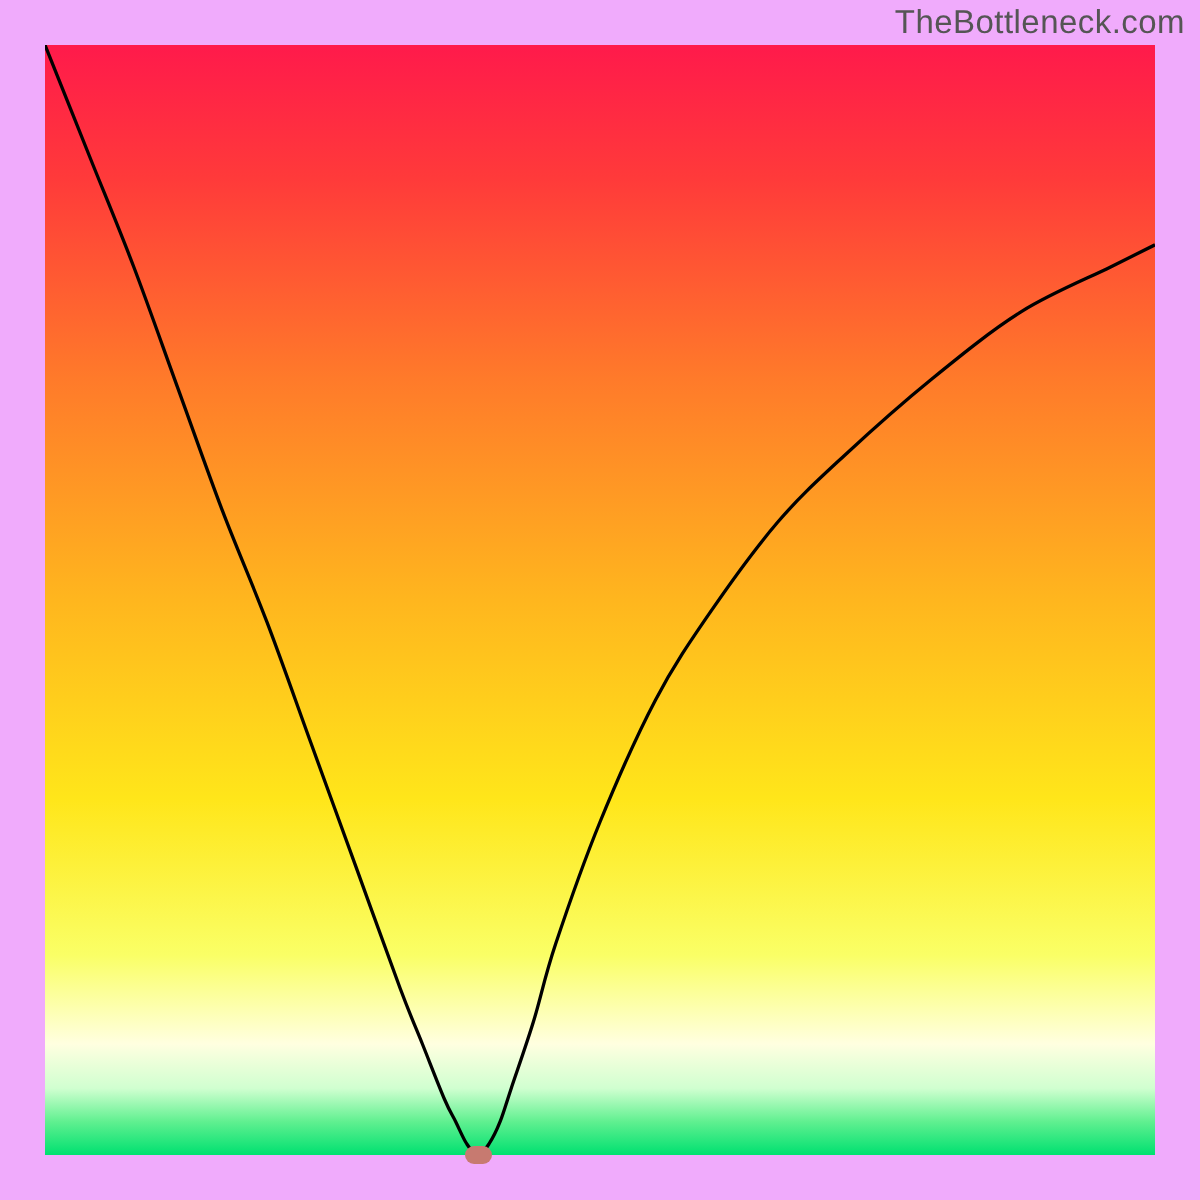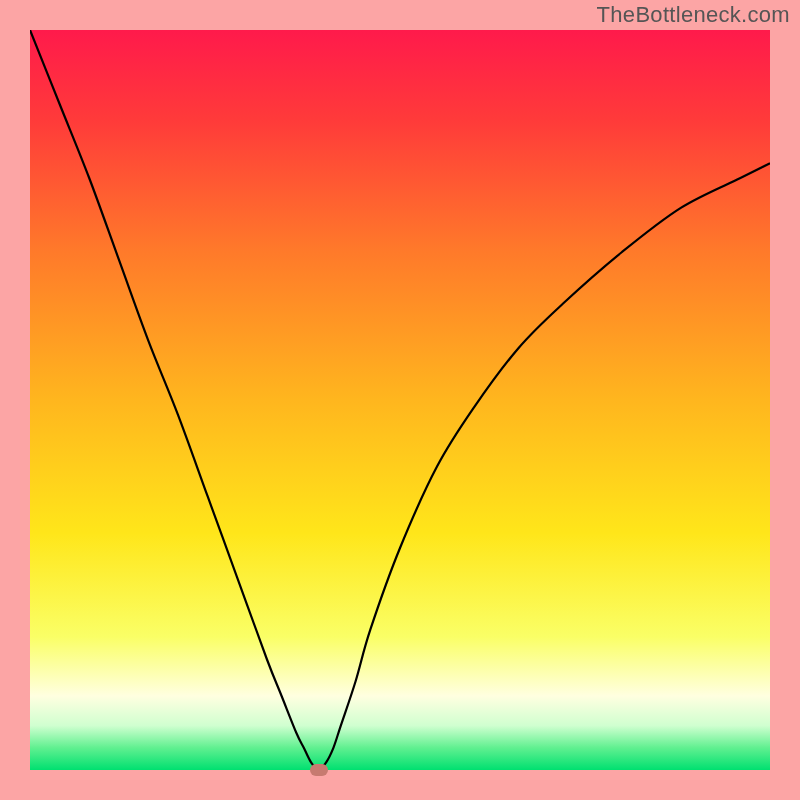--- a/index.html
+++ b/index.html
@@ -8,21 +8,21 @@
     width: 800px;
     height: 800px;
     overflow: hidden;
     background: #000;
     font-family: Arial, Helvetica, sans-serif;
   }
   .frame {
     position: relative;
     width: 800px;
     height: 800px;
-    background: #fca5a5;
+    background: #f0abfc;
   }
   .watermark {
     position: absolute;
     top: 2px;
     right: 10px;
     color: #555;
     font-size: 22px;
     font-weight: 500;
     letter-spacing: 0.3px;
     z-index: 20;

